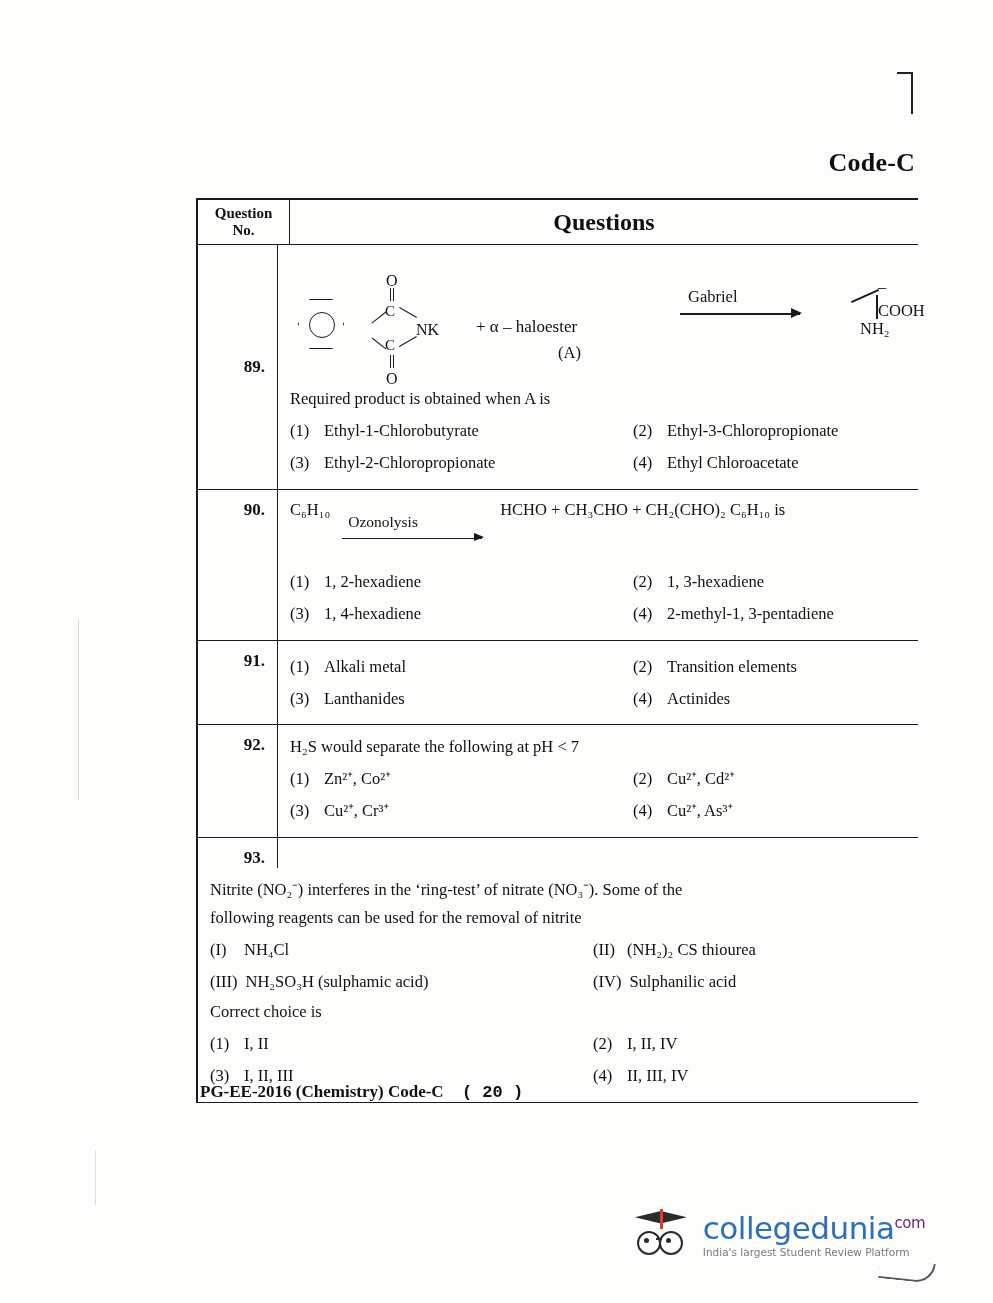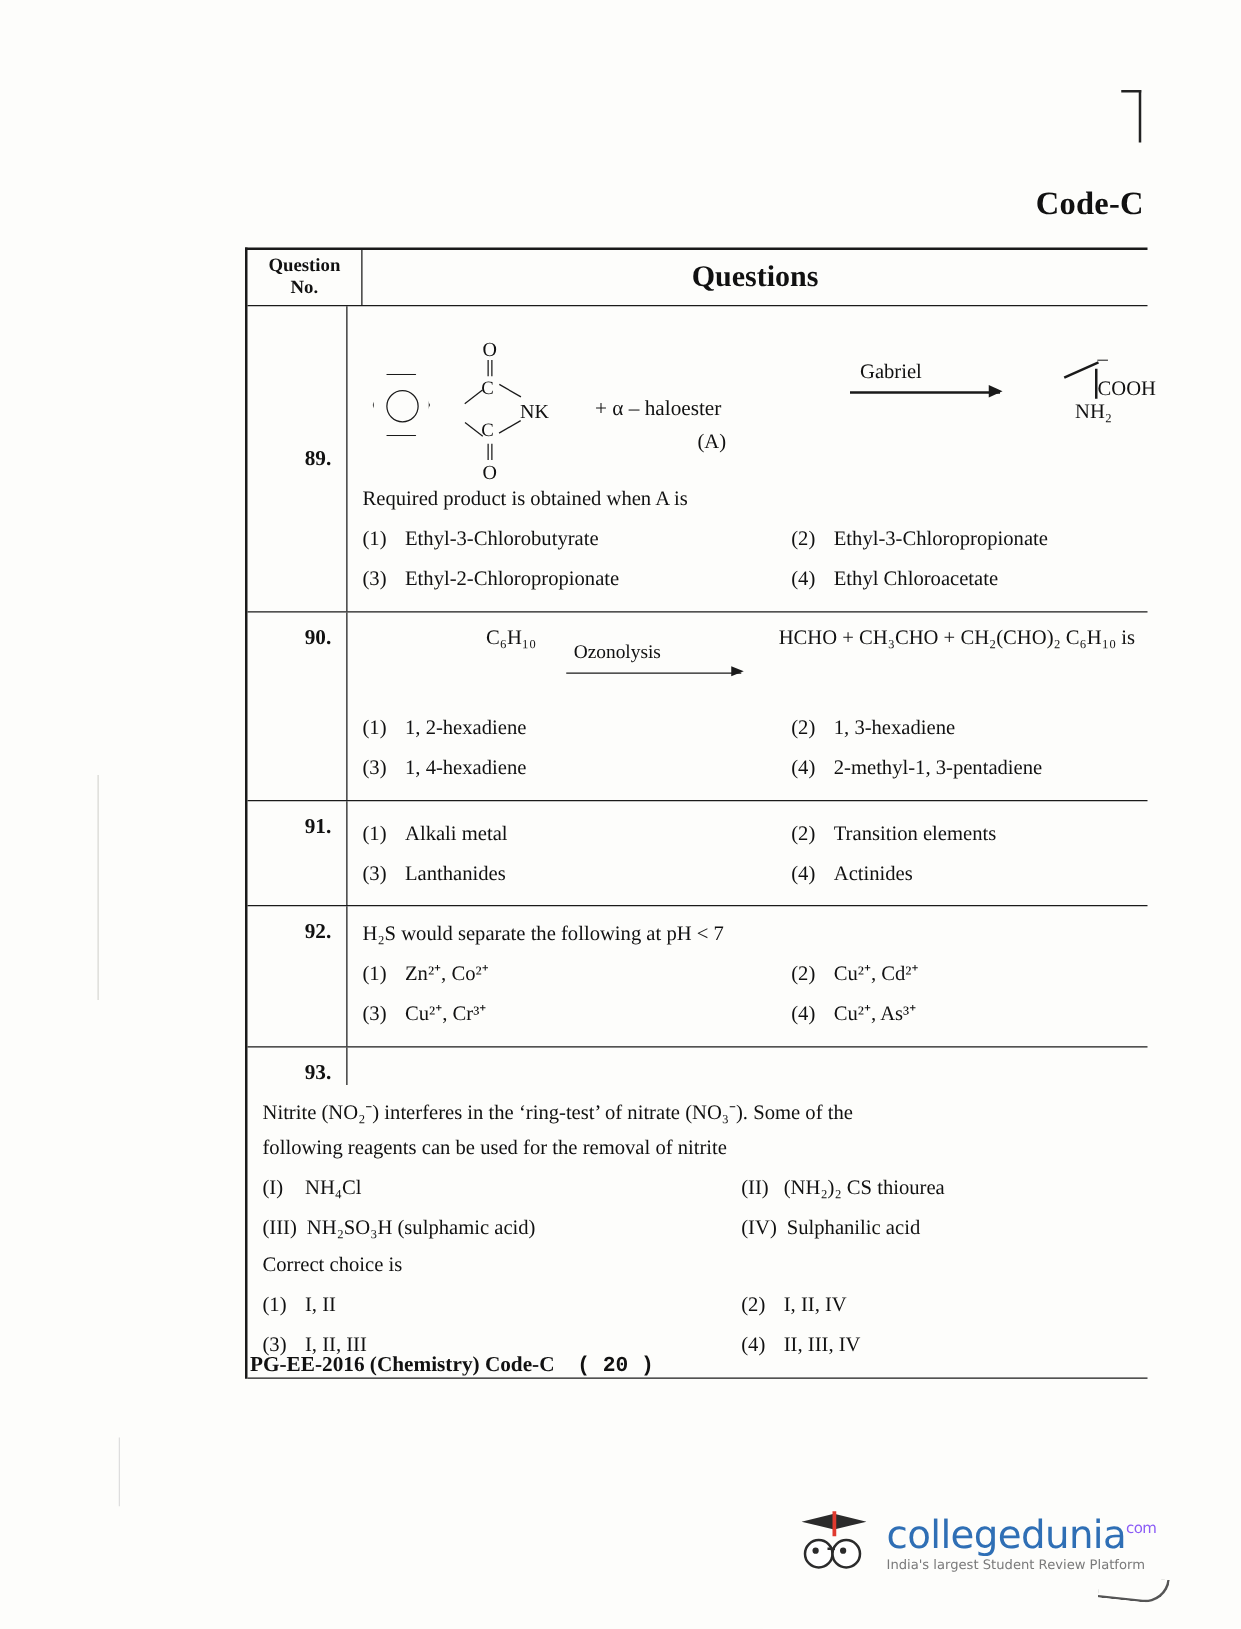--- a/index.html
+++ b/index.html
@@ -217,21 +217,21 @@
     left: 552px;
     top: 18px;
     font-size: 16.5px;
   }
   .product89 .vert { position: absolute; left: 34px; top: 20px; width: 1.6px; height: 24px; background: #1a1a1a; }
   .product89 .slant { position: absolute; left: 8px; top: 20px; width: 30px; height: 1.6px; background: #1a1a1a; transform: rotate(-24deg); }
   .product89 .cooh { position: absolute; left: 36px; top: 0px; }
   .product89 .nh2 { position: absolute; left: 18px; top: 42px; }
 
   
-  .rxn90 { display: flex; align-items: flex-start; gap: 20px; flex-wrap: nowrap; justify-content: flex-end; }
+  .rxn90 { display: flex; align-items: flex-start; gap: 8px; flex-wrap: nowrap; }
   .arrowbox {
     position: relative;
     width: 150px;
     height: 34px;
     margin: 16px 2px;
     flex: 0 0 auto;
   }
   .arrowbox .lbl {
     position: absolute;
     left: 8px;
@@ -326,21 +326,21 @@
     height: 2.4px;
     background: #2b2b2b;
   }
   .logo-text { line-height: 1.05; }
   .logo-name {
     font-family: "DejaVu Sans", sans-serif;
     font-size: 31px;
     color: #2f6fb5;
     letter-spacing: -0.5px;
   }
-  .logo-name .com { font-size: 12px; vertical-align: super; color: #8b5cf6; }
+  .logo-name .com { font-size: 15px; vertical-align: super; color: #701a75; }
   .logo-tag {
     font-family: "DejaVu Sans", sans-serif;
     font-size: 10.5px;
     color: #7a7a7a;
     margin-top: 2px;
   }
   .logo-swoosh {
     position: absolute;
     right: 58px;
     bottom: 22px;
@@ -405,21 +405,21 @@
             <span class="cooh">–COOH</span>
             <span class="nh2">NH₂</span>
           </div>
         </div>
 
         <div class="stem">Required product is obtained when A is</div>
 
         <div class="opts opt2col">
           <div class="opt">
             <span class="num">(1)</span>
-            <span>Ethyl-3-Chlorobutyrate</span>
+            <span>Ethyl-1-Chlorobutyrate</span>
           </div>
           <div class="opt">
             <span class="num">(2)</span>
             <span>Ethyl-3-Chloropropionate</span>
           </div>
           <div class="opt">
             <span class="num">(3)</span>
             <span>Ethyl-2-Chloropropionate</span>
           </div>
           <div class="opt">

